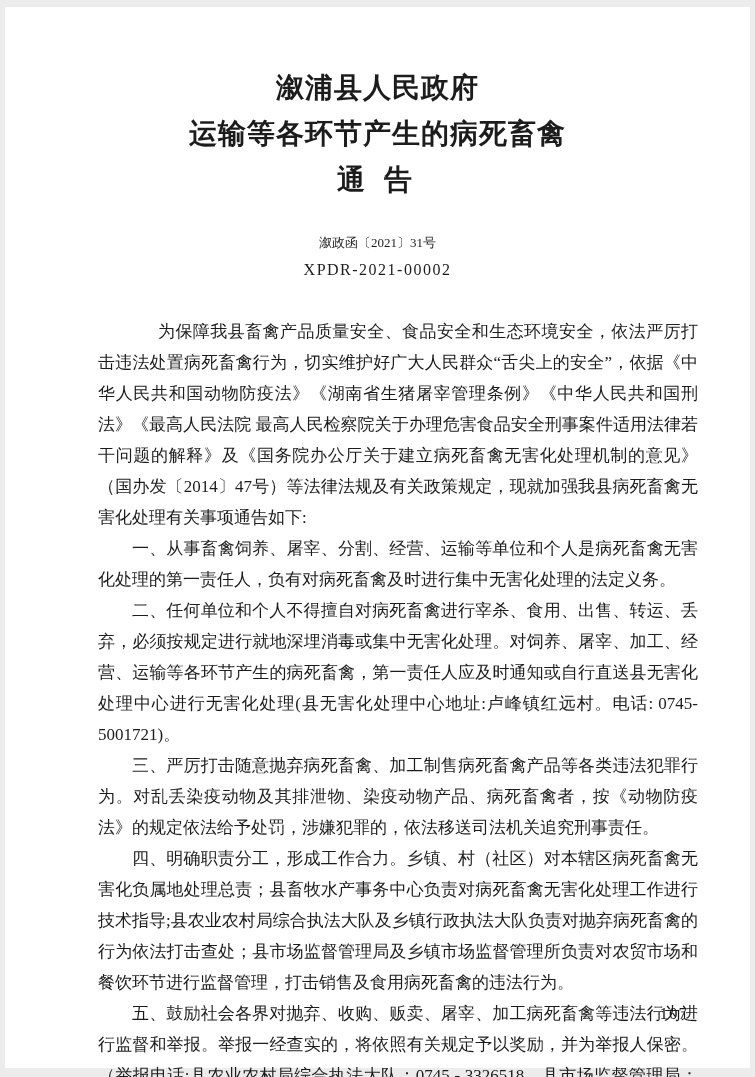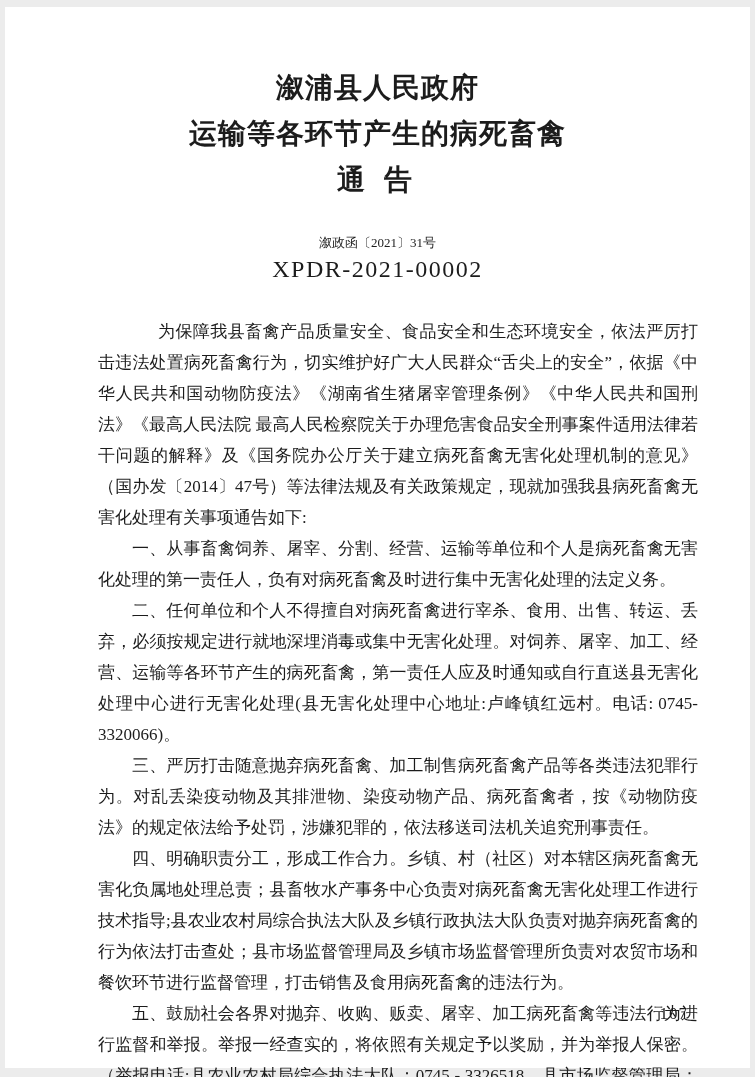--- a/index.html
+++ b/index.html
@@ -36,21 +36,21 @@
   }
   .docnum-block {
     margin-top: 26px;
     text-align: center;
   }
   .docnum {
     font-size: 13px;
     line-height: 27px;
   }
   .doccode {
-    font-size: 24px;
+    font-size: 16px;
     line-height: 27px;
     letter-spacing: 1.5px;
   }
   .content {
     margin-top: 33px;
     font-size: 17px;
     line-height: 31px;
     text-align: justify;
     margin-left: 41px;
   }
@@ -95,21 +95,21 @@
     </div>
 
     <div class="docnum-block">
       <div class="docnum">溆政函〔2021〕31号</div>
       <div class="doccode">XPDR-2021-00002</div>
     </div>
 
     <div class="content">
       <p class="para intro">为保障我县畜禽产品质量安全、食品安全和生态环境安全，依法严厉打击违法处置病死畜禽行为，切实维护好广大人民群众“舌尖上的安全”，依据《中华人民共和国动物防疫法》《湖南省生猪屠宰管理条例》《中华人民共和国刑法》《最高人民法院 最高人民检察院关于办理危害食品安全刑事案件适用法律若干问题的解释》及《国务院办公厅关于建立病死畜禽无害化处理机制的意见》（国办发〔2014〕47号）等法律法规及有关政策规定，现就加强我县病死畜禽无害化处理有关事项通告如下:</p>
       <p class="para">一、从事畜禽饲养、屠宰、分割、经营、运输等单位和个人是病死畜禽无害化处理的第一责任人，负有对病死畜禽及时进行集中无害化处理的法定义务。</p>
-      <p class="para">二、任何单位和个人不得擅自对病死畜禽进行宰杀、食用、出售、转运、丢弃，必须按规定进行就地深埋消毒或集中无害化处理。对饲养、屠宰、加工、经营、运输等各环节产生的病死畜禽，第一责任人应及时通知或自行直送县无害化处理中心进行无害化处理(县无害化处理中心地址:卢峰镇红远村。电话: 0745-3320066)。</p>
+      <p class="para">二、任何单位和个人不得擅自对病死畜禽进行宰杀、食用、出售、转运、丢弃，必须按规定进行就地深埋消毒或集中无害化处理。对饲养、屠宰、加工、经营、运输等各环节产生的病死畜禽，第一责任人应及时通知或自行直送县无害化处理中心进行无害化处理(县无害化处理中心地址:卢峰镇红远村。电话: 0745-5001721)。</p>
       <p class="para">三、严厉打击随意抛弃病死畜禽、加工制售病死畜禽产品等各类违法犯罪行为。对乱丢染疫动物及其排泄物、染疫动物产品、病死畜禽者，按《动物防疫法》的规定依法给予处罚，涉嫌犯罪的，依法移送司法机关追究刑事责任。</p>
       <p class="para">四、明确职责分工，形成工作合力。乡镇、村（社区）对本辖区病死畜禽无害化负属地处理总责；县畜牧水产事务中心负责对病死畜禽无害化处理工作进行技术指导;县农业农村局综合执法大队及乡镇行政执法大队负责对抛弃病死畜禽的行为依法打击查处；县市场监督管理局及乡镇市场监督管理所负责对农贸市场和餐饮环节进行监督管理，打击销售及食用病死畜禽的违法行为。</p>
       <p class="para">五、鼓励社会各界对抛弃、收购、贩卖、屠宰、加工病死畜禽等违法行为进行监督和举报。举报一经查实的，将依照有关规定予以奖励，并为举报人保密。（举报电话:县农业农村局综合执法大队：0745 - 3326518、县市场监督管理局：0745 - 2168826、县畜牧水产事务中心：0745-3329426。）</p>
       <p class="para">特此通告</p>
     </div>
 
     <div class="signature">
       <div class="sig-inner">
         <div class="sig-name">溆浦县人民政府</div>
         <div class="sig-date">2021年8月6日</div>

